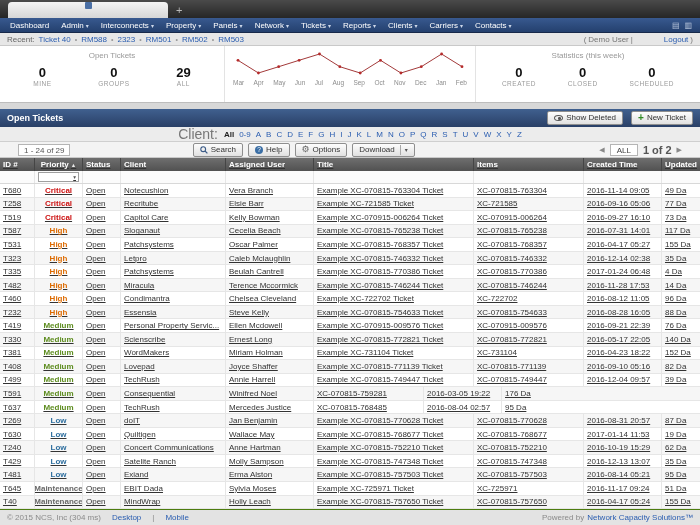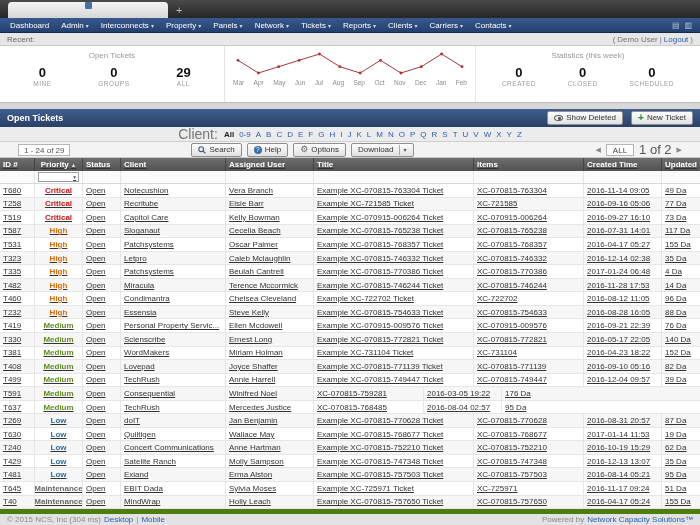--- a/index.html
+++ b/index.html
@@ -22,21 +22,21 @@
   .nav-item .caret { font-size:6px; color:#cdd8ea; }
   .nav-right { margin-left:auto; display:flex; gap:5px; padding-right:4px; }
   .nav-ico { color:#b9c6dc; font-size:8px; }
 
   
   .recent { height:13px; background:#e7e7e7; border-bottom:1px solid #c9c9c9; display:flex; align-items:center; padding:0 7px; font-size:8px; color:#666; flex:none; }
   .recent-links { margin-left:4px; display:flex; align-items:center; gap:4px; }
   .rlink { color:#2a5db0; cursor:default; }
   .bullet { color:#999; font-size:7px; }
   .userbar { margin-left:auto; color:#777; display:flex; gap:2px; align-items:center; }
-  .logout { color:#2a5db0; }
+  .logout { color:#2a5db0;margin-left:29px; }
 
   
   .stats { height:57px; background:#fff; border-bottom:1px solid #bdbdbd; display:flex; flex:none; }
   .stat-group { flex:1; padding:5px 10px 2px; display:flex; flex-direction:column; }
   .stat-title { text-align:center; color:#999; font-size:8px; }
   .stat-values { display:flex; justify-content:space-around; margin-top:6px; }
   .stat { text-align:center; }
   .stat-num { font-size:13px; font-weight:bold; color:#111; line-height:14px; }
   .stat-label { font-size:6.5px; color:#9a9a9a; letter-spacing:0.5px; }
   .stat-chart { width:252px; flex:none; border-left:1px solid #e3e3e3; border-right:1px solid #e3e3e3; padding:4px 6px 1px; display:flex; flex-direction:column; align-items:center; }
@@ -64,21 +64,21 @@
   
   .toolbar { height:16px; background:#f3f3f3; border-bottom:1px solid #c9c9c9; display:flex; align-items:center; padding:0 18px; flex:none; }
   .range-box { background:#fff; border:1px solid #b5b5b5; font-size:8px; color:#555; padding:0 5px; height:12px; line-height:11px; }
   .tool-buttons { display:flex; gap:5px; margin:0 auto; padding-left:30px; }
   .help-ico { width:8px; height:8px; border-radius:50%; background:#3a6ea5; color:#fff; font-size:6.5px; line-height:8px; text-align:center; display:inline-block; }
   .gear { color:#666; font-size:9px; line-height:9px; }
   .dl-caret { font-size:6px; color:#555; border-left:1px solid #aaa; padding-left:4px; margin-left:2px; }
   .pager { display:flex; align-items:center; gap:5px; margin-left:auto; }
   .pg-btn { color:#888; font-size:7px; }
   .pg-all { background:#fff; border:1px solid #b5b5b5; padding:0 6px; height:12px; line-height:11px; font-size:8px; color:#444; }
-  .pg-info { font-size:13px; color:#555; }
+  .pg-info { font-size:11px; color:#555;font-weight:bold; }
 
   
   .table { flex:1; min-height:0; display:flex; flex-direction:column; background:#0c4a6e;text-decoration:underline; }
   .thead { height:13px; flex:none; display:flex; background:linear-gradient(#6f6f6f,#515151); color:#fff; font-weight:bold; font-size:8px; }
   .thead .cell { border-right:1px solid #454545; display:flex; align-items:center; gap:2px; }
   .sort { font-size:5.5px; color:#e8e8e8; }
   .tfilter { height:13px; flex:none; display:flex; background:#fbfbfb; border-bottom:1px solid #d8d8d8; }
   .tfilter .cell { border-right:1px solid #e6e6e6; display:flex; align-items:center; justify-content:center; }
   .mini-select { width:42px; height:10px; background:#fff; border:1px solid #9f9f9f; display:flex; align-items:center; justify-content:flex-end; padding-right:2px; }
   .mini-caret { font-size:5.5px; color:#555; }
@@ -93,21 +93,21 @@
   .c3 { width:105px; flex:none; }
   .c4 { width:88px; flex:none; }
   .c5 { width:160px; flex:none; }
   .c6 { width:110px; flex:none; }
   .c7 { width:78px; flex:none; }
   .c8 { flex:1; min-width:0; border-right:none !important; }
   .link { color:#2260a8; }
   .pri { font-weight:bold; }
 
   
-  .footer { height:16px; flex:none; background:#e3e3e3; border-top:5px solid #4d7c0f; display:flex; align-items:center; gap:3px; padding:0 7px; font-size:8px; color:#8a8a8a; }
+  .footer { height:16px; flex:none; background:#e3e3e3; border-top:1px solid #4d7c0f; display:flex; align-items:center; gap:11px; padding:0 7px; font-size:8px; color:#8a8a8a; }
   .flink { color:#2a5db0; }
   .powered { margin-left:auto; display:flex; gap:3px; }
 
   .mag { flex:none; }
 </style>
 </head>
 <body>
 
 <div class="screen">
 
@@ -167,20 +167,33 @@
         </div>
       </div>
     <div class="nav-right">
       <span class="nav-ico">▤</span>
       <span class="nav-ico">▥</span>
     </div>
   </div>
 
   <div class="recent">
     <span class="recent-label">Recent:</span>
+    <span class="recent-links">
+        <span class="rlink">Ticket 40</span>
+        <span class="bullet">•</span>
+        <span class="rlink">RM588</span>
+        <span class="bullet">•</span>
+        <span class="rlink">2323</span>
+        <span class="bullet">•</span>
+        <span class="rlink">RM501</span>
+        <span class="bullet">•</span>
+        <span class="rlink">RM502</span>
+        <span class="bullet">•</span>
+        <span class="rlink">RM503</span>
+      </span>
     <span class="userbar">
       <span>(</span>
       <span>Demo User</span>
       <span>|</span>
       <span class="logout">Logout</span>
       <span>)</span>
     </span>
   </div>
 
   <div class="stats">

